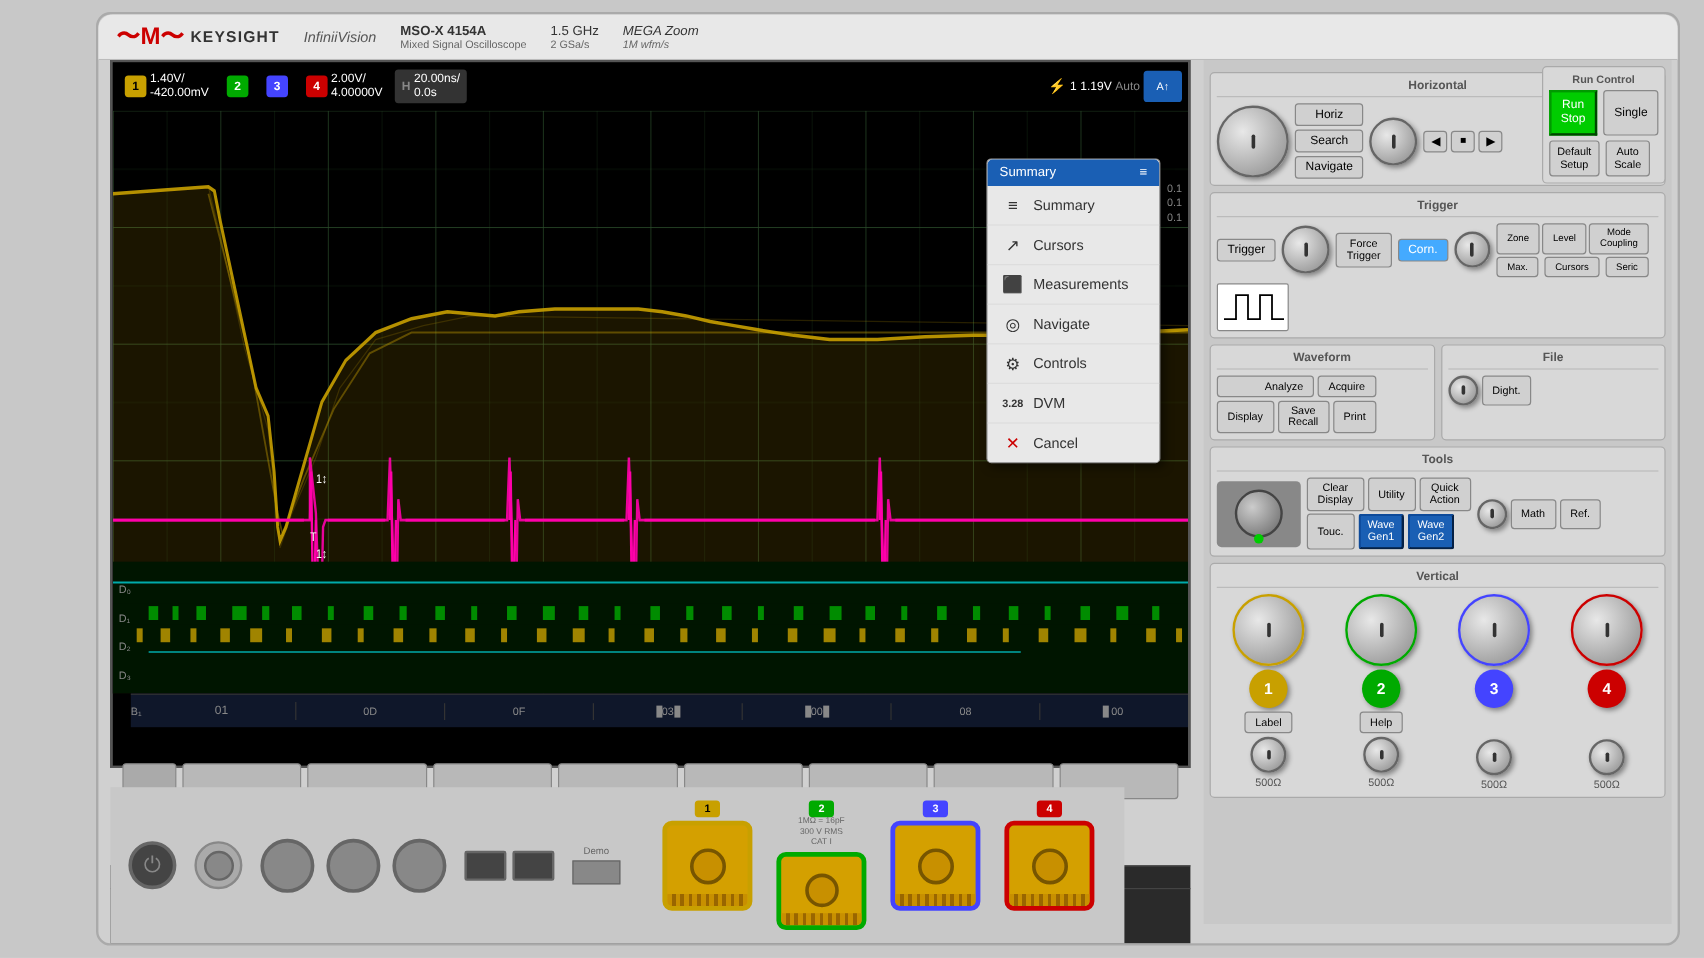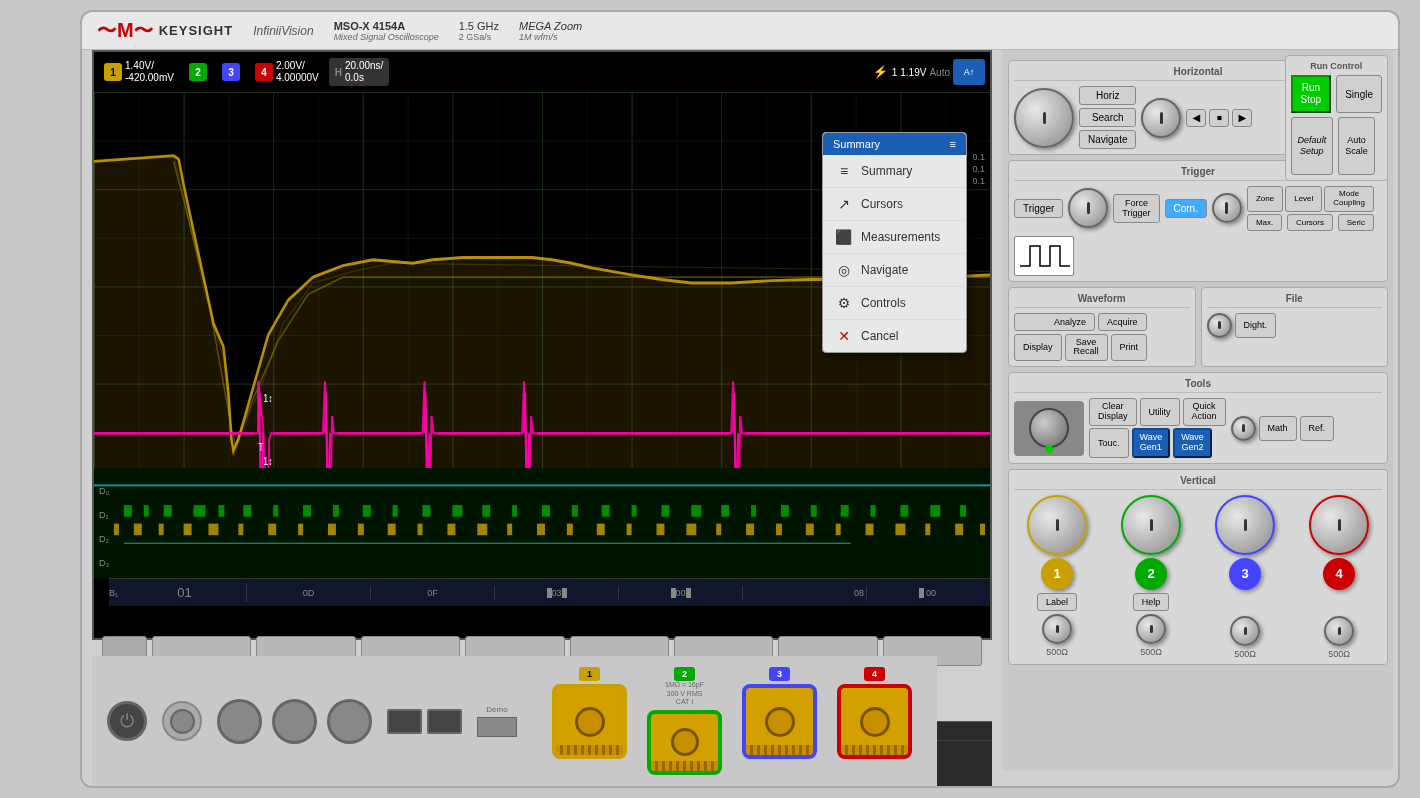--- a/index.html
+++ b/index.html
@@ -67,21 +67,20 @@
 
     .model-name {
       font-size: 11px;
       color: #333;
       font-weight: bold;
     }
 
     .model-spec {
       font-size: 9px;
       color: #666;
-      font-style: italic;
     }
 
     
     .screen-area {
       position: absolute;
       top: 38px;
       left: 10px;
       width: 900px;
       height: 590px;
       background: #000;
@@ -687,30 +686,30 @@
     <div style="position:absolute; bottom:63px; left:5px; color:#888; font-size:9px; line-height:24px;">
       <div>D₀</div>
       <div>D₁</div>
       <div>D₂</div>
       <div>D₃</div>
     </div>
 
     <div style="position:absolute; bottom:32px; left:15px; right:0; height:28px; background:#0f172a; display:flex; align-items:center; border-top:1px solid #333;">
       <span style="color:#888; font-size:9px; margin-right:5px;">B₁</span>
       <div style="display:flex; flex:1; align-items:center; height:100%;">
-        <span style="flex:1; text-align:center; color:#888; font-size:13px; border-right:1px solid #333; padding:2px;">01</span>
+        <span style="flex:1; text-align:center; color:#888; font-size:10px; border-right:1px solid #333; padding:2px;">01</span>
         <span style="flex:1; text-align:center; color:#888; font-size:9px; border-right:1px solid #333; padding:2px;">0D</span>
         <span style="flex:1; text-align:center; color:#888; font-size:9px; border-right:1px solid #333; padding:2px;">0F</span>
         <span style="flex:1; text-align:center; color:#888; font-size:9px; border-right:1px solid #333; padding:2px; display:flex; align-items:center; justify-content:center;">
           <span style="border-left:5px solid #888; border-right:5px solid #888; width:20px; text-align:center;">03</span>
         </span>
         <span style="flex:1; text-align:center; color:#888; font-size:9px; border-right:1px solid #333; padding:2px; display:flex; align-items:center; justify-content:center;">
           <span style="border-left:5px solid #888; border-right:5px solid #888; width:20px; text-align:center;">00</span>
         </span>
-        <span style="flex:1; text-align:right; color:#888; font-size:9px; border-right:1px solid #333; padding:2px;">08</span>
+        <span style="flex:1; text-align:center; color:#888; font-size:9px; border-right:1px solid #333; padding:2px;">08</span>
         <span style="flex:1; text-align:center; color:#888; font-size:9px; padding:2px; display:flex; align-items:center; justify-content:center;">
           <span style="border-left:5px solid #888; width:20px; text-align:center;">00</span>
         </span>
       </div>
     </div>
 
   </div>
 
   <div class="dropdown-menu">
     <div class="dropdown-header">
@@ -729,20 +728,24 @@
       <span class="dropdown-icon" style="color:#c8a000;">⬛</span>
       <span>Measurements</span>
     </div>
     <div class="dropdown-item">
       <span class="dropdown-icon">◎</span>
       <span>Navigate</span>
     </div>
     <div class="dropdown-item">
       <span class="dropdown-icon">⚙</span>
       <span>Controls</span>
+    </div>
+    <div class="dropdown-item">
+      <span class="dropdown-icon" style="font-size:9px; font-weight:bold;">3.28</span>
+      <span>DVM</span>
     </div>
     <div class="dropdown-item" style="border-bottom:none;">
       <span class="dropdown-icon" style="color:#cc0000;">✕</span>
       <span>Cancel</span>
     </div>
   </div>
 
   <div class="channel-menu-bar">
     <div class="ch-menu-title">Channel 2 Menu</div>
     <div class="ch-menu-items">
@@ -787,21 +790,21 @@
 
     <div style="position:absolute; top:0; right:0; display:flex; align-items:flex-start; gap:5px; padding:5px;">
       <div style="background:#d8d8d8; border:1px solid #aaa; border-radius:4px; padding:5px; display:flex; flex-direction:column; gap:4px;">
         <div style="font-size:9px; color:#555; text-align:center; font-weight:bold;">Run Control</div>
         <div style="display:flex; gap:5px;">
           <button class="btn-green" style="font-size:10px; padding:5px 8px; white-space:pre-line; line-height:1.2;">Run
 Stop</button>
           <button class="btn-small" style="font-size:10px; padding:5px 8px;">Single</button>
         </div>
         <div style="display:flex; gap:5px;">
-          <button class="btn-small" style="font-size:9px; white-space:pre-line; line-height:1.2; padding:17px 6px;font-style:italic;">Default
+          <button class="btn-small" style="font-size:9px; white-space:pre-line; line-height:1.2; padding:3px 6px;">Default
 Setup</button>
           <button class="btn-small" style="font-size:9px; white-space:pre-line; line-height:1.2; padding:3px 6px;">Auto
 Scale</button>
         </div>
       </div>
     </div>
 
     <div style="background:#d8d8d8; border:1px solid #aaa; border-radius:4px; margin:5px; padding:5px; margin-top:10px;">
       <div class="section-title">Horizontal</div>
       <div style="display:flex; align-items:center; gap:5px; flex-wrap:wrap;">

